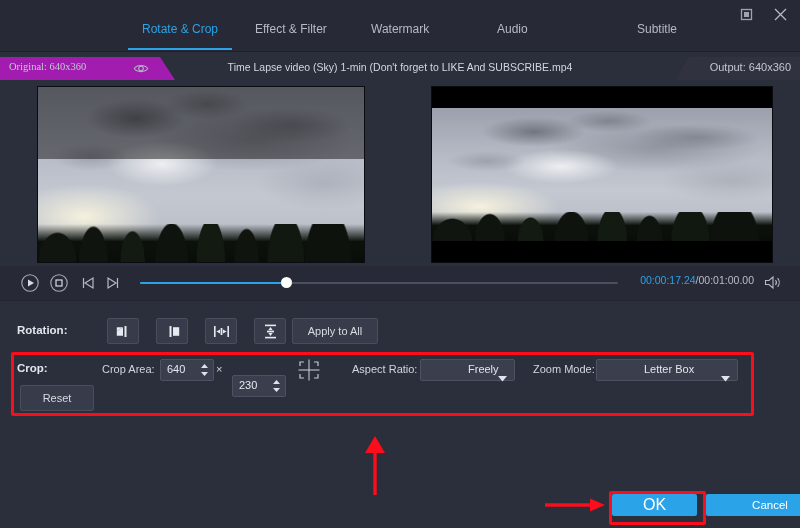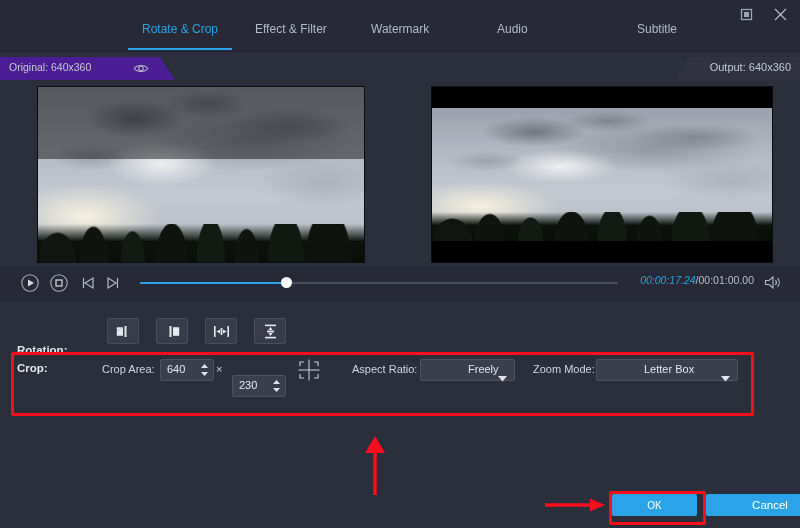--- a/index.html
+++ b/index.html
@@ -19,22 +19,22 @@
   .wbtn svg{display:block;}
   .tabs{position:absolute;left:0;top:22px;width:800px;height:30px;display:flex;align-items:flex-start;}
   .tab{position:absolute;top:0;font-size:12px;color:#b6bac6;white-space:nowrap;cursor:pointer;padding-bottom:8px;}
   .tab.active{color:#2aa3e8;}
   .tab .ul{position:absolute;left:-14px;right:-14px;bottom:-6px;height:2px;background:#2aa3e8;display:none;}
   .tab.active .ul{display:block;}
   .topline{position:absolute;left:0;top:51px;width:800px;height:1px;background:#1e212b;}
 
   
   .infostrip{position:absolute;left:0;top:57px;width:800px;height:23px;}
-  .chip-left{position:absolute;left:0;top:0;height:23px;width:175px;background:#4c1d95;
-             clip-path:polygon(0 0,160px 0,175px 23px,0 23px);}
+  .chip-left{position:absolute;left:0;top:0;height:23px;width:175px;background:#a21caf;
+             clip-path:polygon(0 0,160px 0,175px 23px,0 23px);font-family:Liberation Serif, serif;}
   .chip-left .txt{position:absolute;left:9px;top:4px;font-size:10.5px;color:#c3c7d2;}
   .eye{position:absolute;left:133px;top:4px;width:16px;height:15px;cursor:pointer;}
   .chip-right{position:absolute;right:0;top:0;height:23px;width:125px;background:#30333f;
               clip-path:polygon(14px 0,125px 0,125px 23px,0 23px);}
   .chip-right .txt{position:absolute;right:9px;top:4px;font-size:11px;color:#c3c7d2;}
   .fname{position:absolute;left:0;right:0;top:4px;text-align:center;font-size:10.5px;color:#d3d7e0;}
 
   
   .stage{position:absolute;left:0;top:80px;width:800px;height:186px;background:#2b2e3b;}
   .pv{position:absolute;top:6px;border:1px solid #0b0c10;overflow:hidden;background:#000;}
@@ -75,21 +75,21 @@
   .arrow-mid{position:absolute;left:372px;top:203px;width:56px;height:14px;}
 
   
   .playrow{position:absolute;left:0;top:266px;width:800px;height:34px;background:#272a36;}
   .pbtn{position:absolute;top:7px;width:20px;height:20px;cursor:pointer;}
   .slider{position:absolute;left:140px;top:15px;width:478px;height:4px;}
   .slider .track{position:absolute;left:0;top:1px;width:100%;height:2px;background:#4a4f5e;border-radius:1px;}
   .slider .fill{position:absolute;left:0;top:1px;width:148px;height:2px;background:#2aa3e8;border-radius:1px;}
   .slider .knob{position:absolute;left:141px;top:-4px;width:11px;height:11px;border-radius:50%;background:#fff;cursor:pointer;}
   .tc{position:absolute;right:46px;top:8px;font-size:10.5px;font-family:"Liberation Sans",sans-serif;}
-  .tc .cur{color:#2aa3e8;font-style:italic;}
+  .tc .cur{color:#2aa3e8;}
   .tc .tot{color:#b9bdc8;}
   .vol{position:absolute;right:18px;top:8px;width:18px;height:17px;cursor:pointer;}
 
   
   .panel{position:absolute;left:0;top:300px;width:800px;height:228px;background:#2b2e3b;}
   .sep{position:absolute;left:0;top:0;width:800px;height:1px;background:#232631;}
 
   .rowlabel{position:absolute;font-size:11.5px;color:#e3e6ec;font-weight:bold;}
   .iconbtn{position:absolute;width:30px;height:24px;background:#383c4a;border:1px solid #4a4e5c;
            border-radius:2px;cursor:pointer;display:flex;align-items:center;justify-content:center;}
@@ -101,21 +101,21 @@
   .spin .v{position:absolute;left:6px;top:3px;font-size:11px;color:#e6e9ef;}
   .spin .ar{position:absolute;right:4px;width:9px;height:18px;top:1px;cursor:pointer;}
   .times{position:absolute;font-size:11px;color:#d2d6df;}
   .cropicon{position:absolute;width:26px;height:24px;cursor:pointer;}
 
   .sel{position:absolute;height:20px;background:#3b3f4d;border:1px solid #4d5160;border-radius:2px;cursor:pointer;}
   .sel .v{position:absolute;left:7px;top:3px;font-size:11px;color:#e3e6ec;padding-left:40px;}
   .sel .cv{position:absolute;right:7px;top:8px;}
 
   .okbtn{position:absolute;left:612px;top:494px;width:85px;height:22px;background:#2aa3e8;border-radius:2px;
-         color:#fff;font-size:10px;display:flex;align-items:center;justify-content:center;cursor:pointer;}
+         color:#fff;font-size:16px;display:flex;align-items:center;justify-content:center;cursor:pointer;}
   .cancelbtn{position:absolute;left:706px;top:494px;width:80px;height:22px;background:#2aa3e8;border-radius:2px;
          color:#fff;font-size:11.5px;display:flex;align-items:center;justify-content:center;cursor:pointer;padding-left:24px;}
 
   
   .redbox{position:absolute;border:3px solid #fc0d1c;border-radius:2px;pointer-events:none;}
   .redarrow{position:absolute;pointer-events:none;}
 </style>
 </head>
 <body>
 
@@ -166,20 +166,21 @@
   <div class="infostrip">
     <div class="chip-left">
       <span class="txt">Original: 640x360</span>
     </div>
     <div class="eye">
       <svg width="16" height="15" viewBox="0 0 16 15">
         <path d="M1.3 7.5 C4 3.4 12 3.4 14.7 7.5 C12 11.6 4 11.6 1.3 7.5 Z" fill="none" stroke="#aeb3c0" stroke-width="1.1"></path>
         <circle cx="8" cy="7.5" r="2.3" fill="none" stroke="#aeb3c0" stroke-width="1.1"></circle>
       </svg>
     </div>
+    <div class="fname">Time Lapse video (Sky) 1-min (Don't forget to LIKE And SUBSCRIBE.mp4</div>
     <div class="chip-right">
       <span class="txt">Output: 640x360</span>
     </div>
   </div>
 
   <div class="stage">
 
     <div class="pv pv-left">
       <div class="sky">
         <div class="clouds"></div>
@@ -248,21 +249,21 @@
         <polygon points="1.5,6.5 5,6.5 9,3 9,14 5,10.5 1.5,10.5" fill="none" stroke="#b6bac6" stroke-width="1.1"></polygon>
         <path d="M11.5 6 A4 4 0 0 1 11.5 11" fill="none" stroke="#b6bac6" stroke-width="1.1"></path>
         <path d="M13.6 4.2 A6.6 6.6 0 0 1 13.6 12.8" fill="none" stroke="#b6bac6" stroke-width="1.1"></path>
       </svg>
     </div>
   </div>
 
   <div class="panel">
     <div class="sep"></div>
 
-    <div class="rowlabel" style="left:17px;top:24px;margin-top:20px;">Rotation:</div>
+    <div class="rowlabel" style="left:17px;top:24px;">Rotation:</div>
 
     <div class="iconbtn" style="left:107px;top:18px;">
       <svg width="17" height="17" viewBox="0 0 17 17">
         <rect x="9.5" y="3" width="2" height="11" fill="#e6e9ef"></rect>
         <polygon points="8,4.2 8,12.8 1.8,12.8 1.8,8.5" fill="#e6e9ef"></polygon>
         <polygon points="1.8,8.5 1.8,4.2 8,4.2" fill="#e6e9ef"></polygon>
       </svg>
     </div>
     <div class="iconbtn" style="left:156px;top:18px;">
       <svg width="17" height="17" viewBox="0 0 17 17">
@@ -282,20 +283,23 @@
     <div class="iconbtn" style="left:254px;top:18px;">
       <svg width="17" height="17" viewBox="0 0 17 17">
         <line x1="3" y1="2.4" x2="14" y2="2.4" stroke="#e6e9ef" stroke-width="1.6"></line>
         <line x1="3" y1="14.6" x2="14" y2="14.6" stroke="#e6e9ef" stroke-width="1.6"></line>
         <rect x="5" y="7.6" width="7" height="1.8" fill="#e6e9ef"></rect>
         <polygon points="8.5,4 6.4,7 10.6,7" fill="#e6e9ef"></polygon>
         <polygon points="8.5,13 6.4,10 10.6,10" fill="#e6e9ef"></polygon>
       </svg>
     </div>
 
+    <div class="txtbtn" style="left:292px;top:18px;width:84px;">
+      <span>Apply to All</span>
+    </div>
 
     <div class="rowlabel" style="left:17px;top:62px;">Crop:</div>
 
     <div class="fieldlabel" style="left:102px;top:63px;">Crop Area:</div>
 
     <div class="spin" style="left:160px;top:59px;">
       <span class="v">640</span>
       <span class="ar">
         <svg width="9" height="18" viewBox="0 0 9 18">
           <polygon points="4.5,3 8,7 1,7" fill="#e0e3ea"></polygon>
@@ -340,20 +344,23 @@
     <div class="fieldlabel" style="left:533px;top:63px;">Zoom Mode:</div>
     <div class="sel" style="left:596px;top:59px;width:140px;">
       <span class="v">Letter Box</span>
       <span class="cv">
         <svg width="9" height="6" viewBox="0 0 9 6">
             <polygon points="0,0 9,0 4.5,5.6" fill="#e0e3ea"></polygon>
           </svg>
       </span>
     </div>
 
+    <div class="txtbtn" style="left:20px;top:85px;width:72px;">
+      <span>Reset</span>
+    </div>
   </div>
 
   <div class="okbtn">
     <span>OK</span>
   </div>
   <div class="cancelbtn">
     <span>Cancel</span>
   </div>
 
   <div class="redbox" style="left:11px;top:352px;width:737px;height:58px;"></div>

